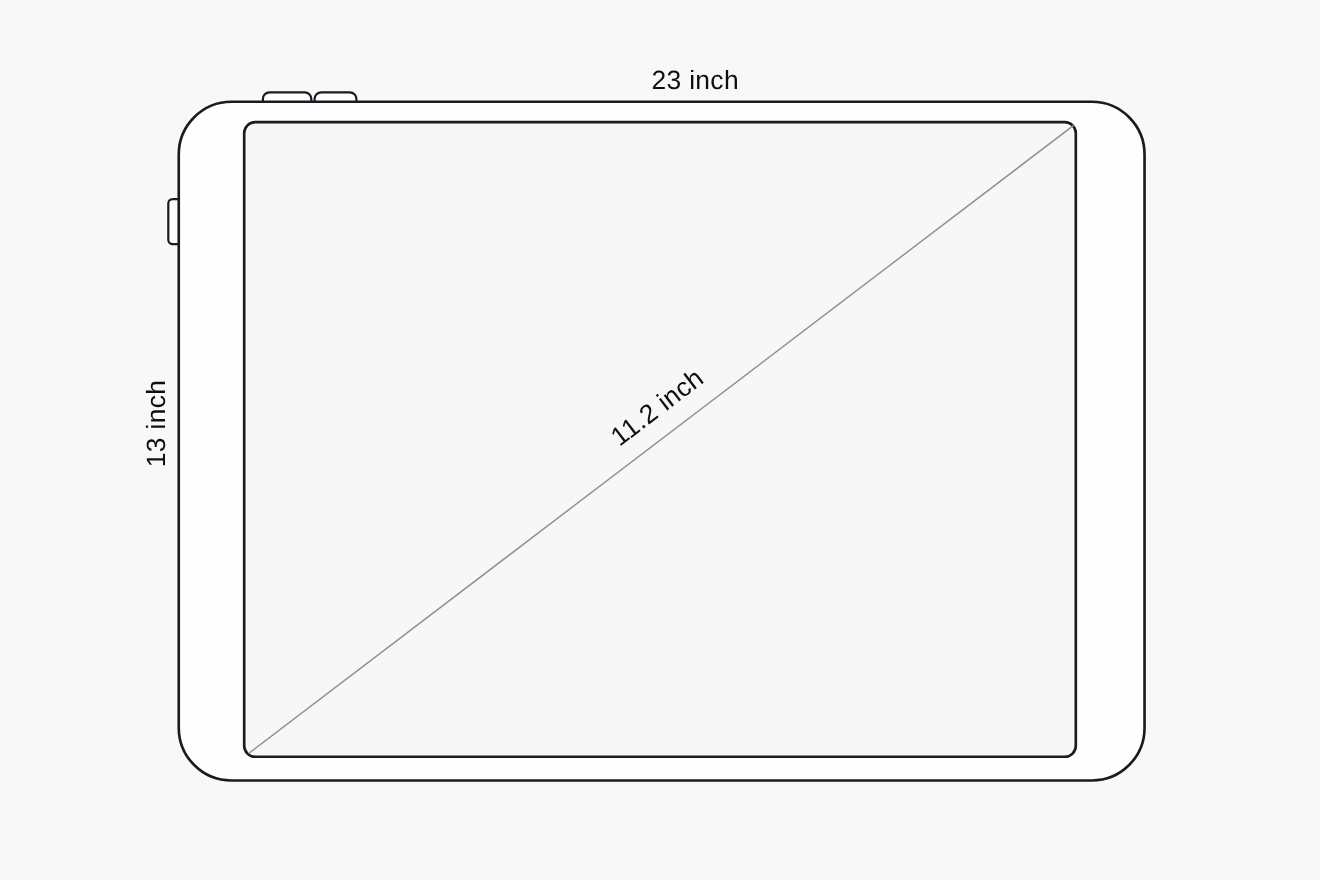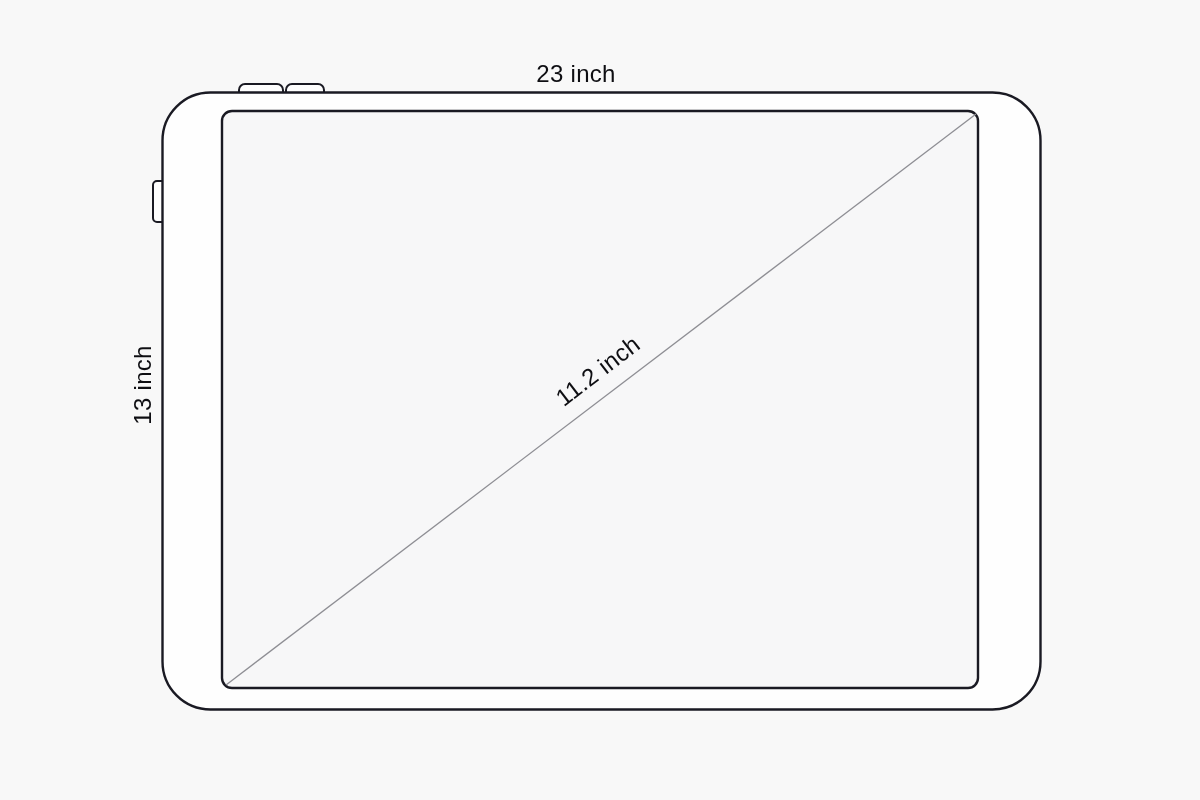--- a/index.html
+++ b/index.html
@@ -50,21 +50,21 @@
   }
   .dim-label {
     position: absolute;
     font-size: 24px;
     font-weight: 500;
     letter-spacing: 0.3px;
     color: var(--text);
     white-space: nowrap;
   }
   .dim-label.width-pos {
-    left: 576px; top: 74px;
+    left: 632px; top: 74px;
     transform: translate(-50%, -50%);
   }
   .dim-label.height-pos {
     left: 143px; top: 385px;
     transform: translate(-50%, -50%) rotate(-90deg);
   }
   .dim-label.diagonal-pos {
     left: 598px; top: 371px;
     transform: translate(-50%, -50%) rotate(-37.4deg);
   }

